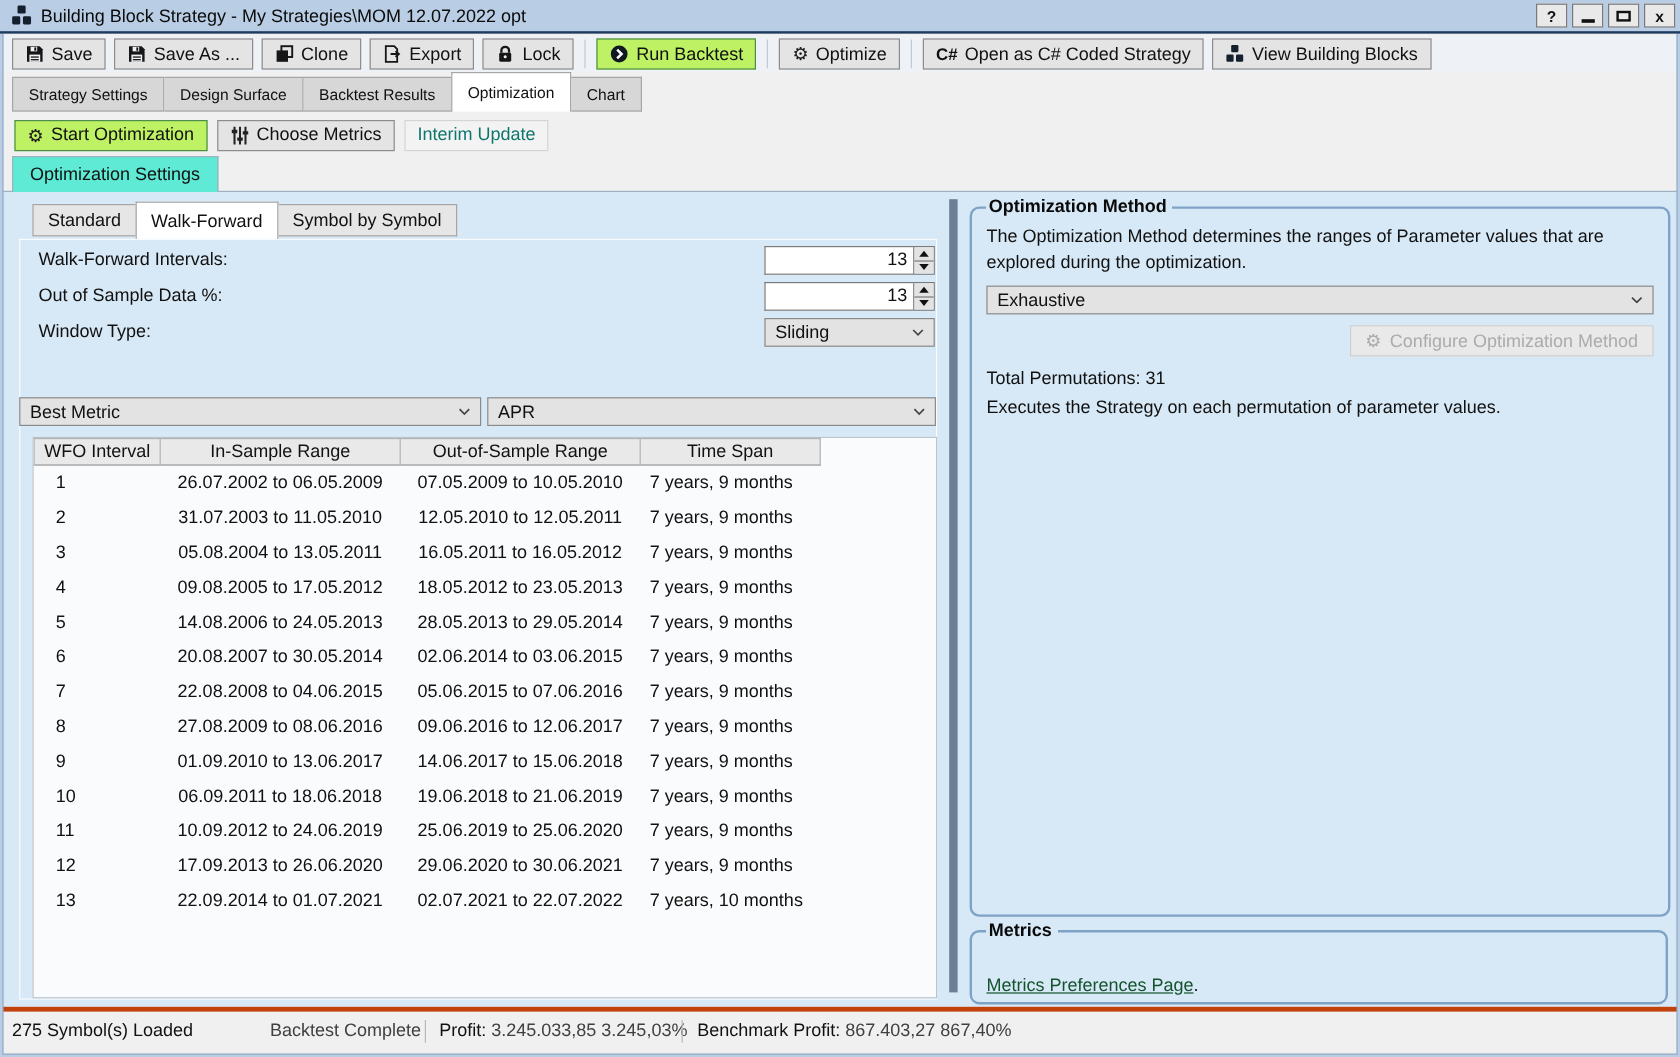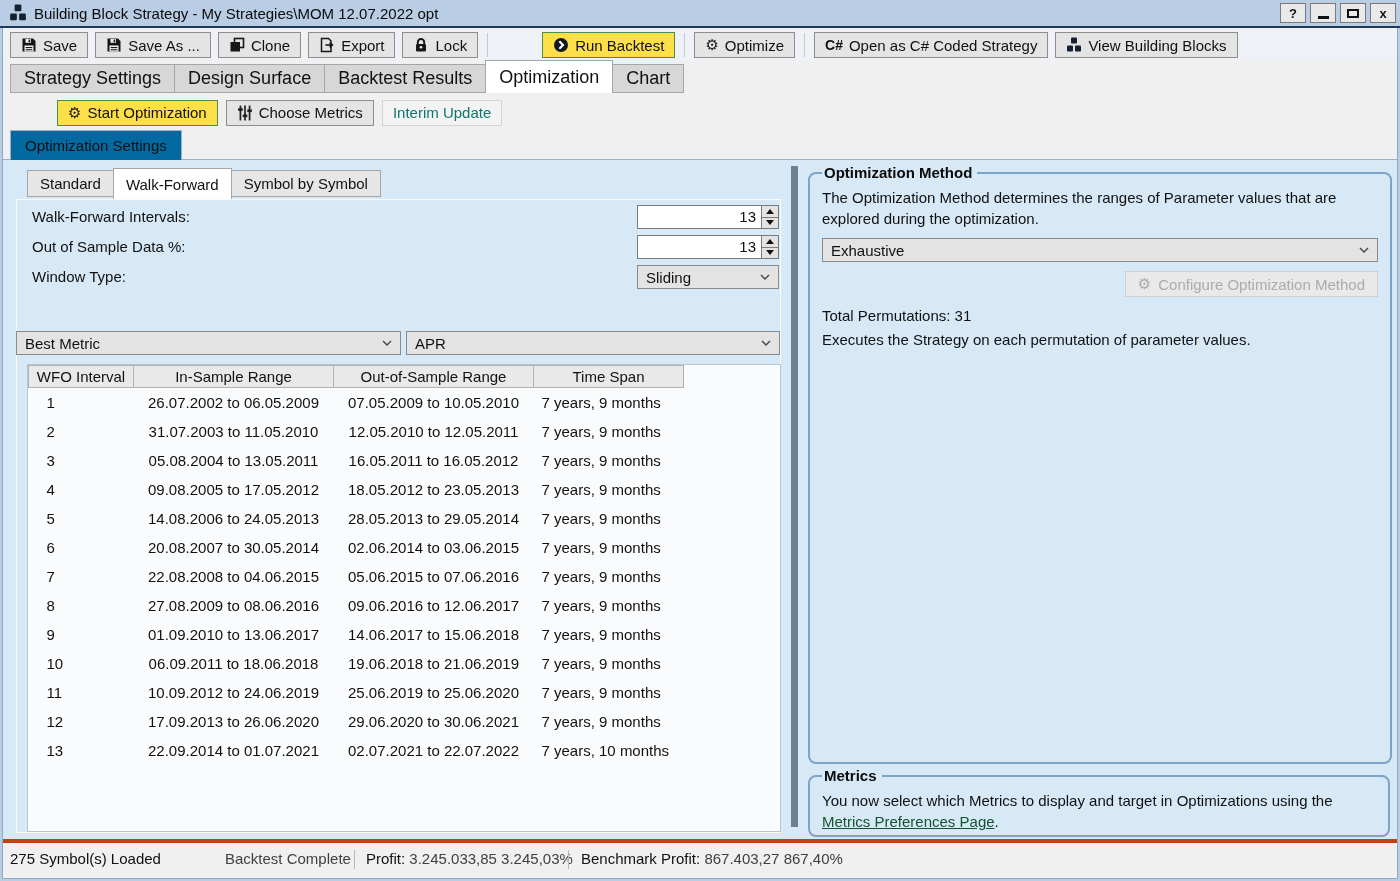--- a/index.html
+++ b/index.html
@@ -13,39 +13,39 @@
   .titlebar .app-icon { width:18px; height:18px; margin-right:7px; flex:0 0 auto; }
   .titlebar .title { font-size:15px; color:#0b0b0b; white-space:nowrap; }
   .winbtns { position:absolute; right:4px; top:3px; display:flex; gap:4px; }
   .winbtn { width:26px; height:20px; background:#e9e9e9; border:1px solid #7a7a7a; display:flex; align-items:center; justify-content:center; font-weight:bold; font-size:13px; color:#111; }
   .winbtn .min-glyph { width:11px; height:3px; background:#111; margin-top:8px; }
   .winbtn .max-glyph { width:12px; height:9px; border:2px solid #111; }
 
   
   .toolbar { position:absolute; left:2px; right:2px; top:30px; height:30px; display:flex; align-items:center; padding-left:8px; gap:7px; background:#eef1f5; }
   .tbtn { display:inline-flex; align-items:center; gap:6px; height:26px; padding:0 10px; background:#e4e4e4; border:1px solid #8d8d8d; font-size:15px; white-space:nowrap; }
-  .tbtn.green { background:#fde047; border:1px solid #4c8c4c;margin-left:45px; }
+  .tbtn.green { background:#bef264; border:1px solid #4c8c4c; }
   .tbtn .ic { width:16px; height:16px; flex:0 0 auto; display:block; }
   .tbtn .gear { font-family:"DejaVu Sans",sans-serif; font-size:15px; line-height:16px; color:#1a1a1a; }
   .tbtn .cs { font-weight:bold; font-size:14px; }
   .tsep { width:1px; height:24px; background:#c3c9d0; margin:0 2px; }
 
   
   .maintabs { position:absolute; left:2px; right:2px; top:60px; height:33px; display:flex; align-items:flex-end; padding-left:8px; }
-  .mtab { height:29px; padding:0 13px; display:flex; align-items:center; background:#d7d7d7; border:1px solid #a6a6a6; border-left:none; font-size:18px; white-space:nowrap; }
+  .mtab { height:29px; padding:0 13px; display:flex; align-items:center; background:#d7d7d7; border:1px solid #a6a6a6; border-left:none; font-size:13px; white-space:nowrap; }
   .mtab:first-child { border-left:1px solid #a6a6a6; }
   .mtab.active { height:33px; background:#ffffff; border:1px solid #a6a6a6; border-bottom:none; position:relative; z-index:2; margin-left:-1px; }
 
   
   .subtoolbar { position:absolute; left:2px; right:2px; top:97px; height:31px; display:flex; align-items:center; padding-left:10px; gap:8px; background:#f0f0f0; }
   .tbtn.disabled { background:#f3f3f3; border-color:#d4d4d4; color:#0f766e; }
 
   
   .settingstab { position:absolute; left:10px; top:130px; height:30px; z-index:5; }
-  .stab { height:30px; padding:0 14px; display:flex; align-items:center; background:#0369a1; border:1px solid #9fb0c0; border-bottom:none; font-size:15px; }
+  .stab { height:30px; padding:0 14px; display:flex; align-items:center; background:#5eead4; border:1px solid #9fb0c0; border-bottom:none; font-size:15px; }
 
   
   .content { position:absolute; left:2px; right:2px; top:159px; bottom:35px; background:#d7e9f6; border-top:1px solid #9fb0c0; }
 
   
   .innertabs { position:absolute; left:25px; top:8px; display:flex; align-items:center; height:31px; }
   .itab { height:27px; padding:0 12px; display:flex; align-items:center; background:#e6e6e6; border:1px solid #a6a6a6; border-left:none; font-size:15px; white-space:nowrap; }
   .itab:first-child { border-left:1px solid #a6a6a6; }
   .itab.active { height:31px; background:#ffffff; border:1px solid #a6a6a6; border-bottom:none; margin-left:-1px; z-index:2; }
   .tabpage { position:absolute; left:14px; top:39px; width:765px; height:634px; border:1px solid rgba(255,255,255,0.85); }
@@ -439,21 +439,21 @@
           <span>Configure Optimization Method</span>
         </div>
       </div>
       <div class="perm">Total Permutations: 31</div>
       <div class="permdesc">Executes the Strategy on each permutation of parameter values.</div>
     </fieldset>
 
     <fieldset class="fs-metrics">
       <legend>Metrics</legend>
       <div class="metrics-text">
-        <span>You now select which Metrics to display and target in Optimizations using the</span><br>
+        <br>
         <a>Metrics Preferences Page</a><span>.</span>
       </div>
     </fieldset>
 
   </div>
 
   <div class="statusbar">
     <span class="sbitem" style="left:8px;">275 Symbol(s) Loaded</span>
     <span class="sbitem green-t" style="left:223px;">Backtest Complete</span>
     <span class="sbsep" style="left:352px;"></span>

